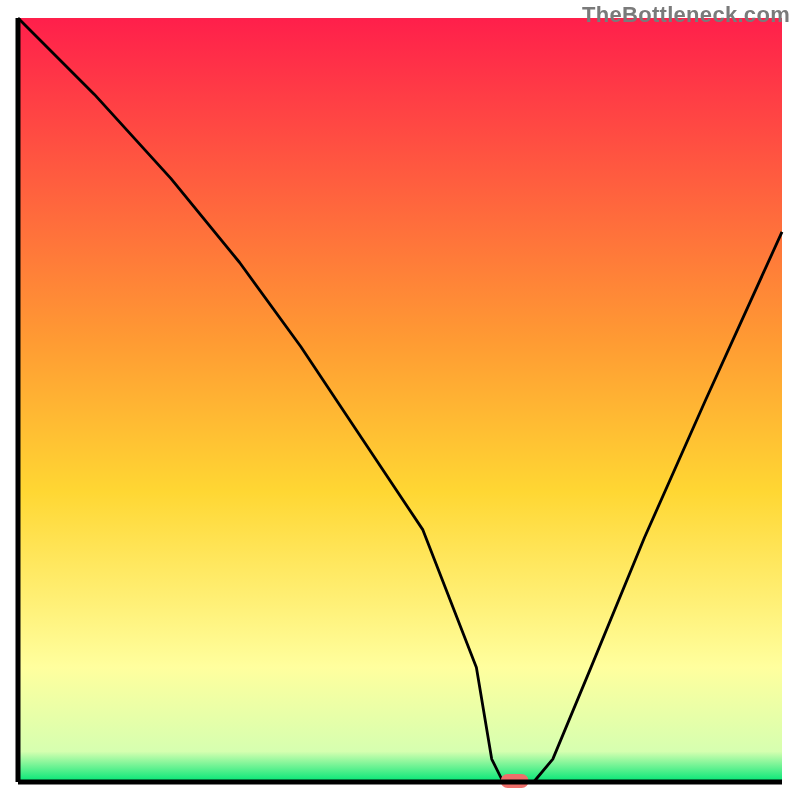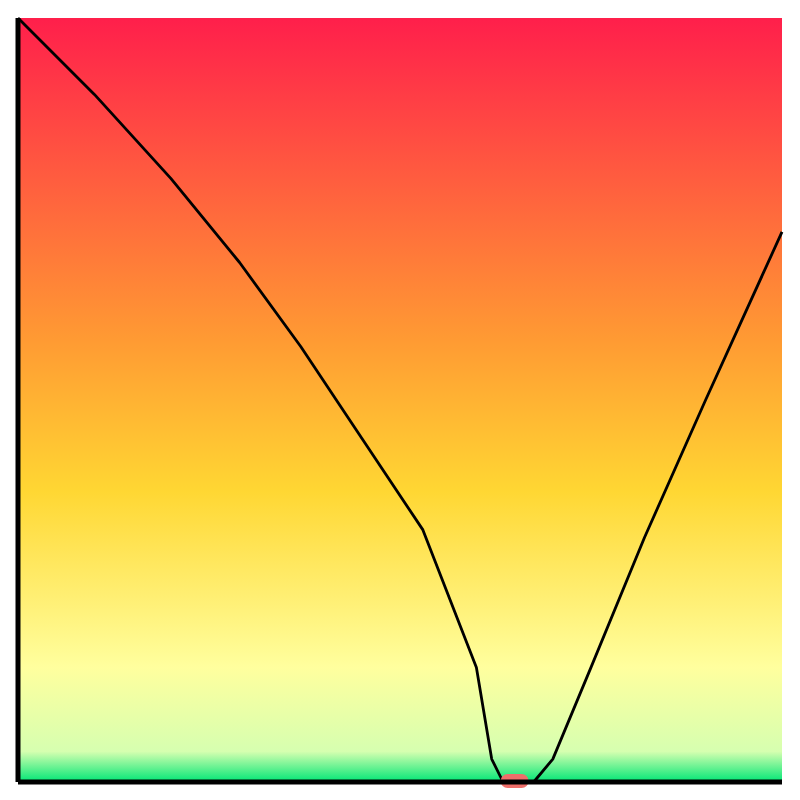--- a/index.html
+++ b/index.html
@@ -29,20 +29,21 @@
   svg {
     position: absolute;
     top: 0;
     left: 0;
   }
 </style>
 </head>
 <body>
 
 <div class="chart-container">
+  <div class="watermark">TheBottleneck.com</div>
 
   <svg id="chart-svg" width="800" height="800" viewBox="0 0 800 800">
     <defs>
       <linearGradient id="bg-grad" x1="0" y1="0" x2="0" y2="1">
         <stop id="g0" offset="0%" stop-color="#ff1f4b"></stop>
         <stop id="g1" offset="42%" stop-color="#ff9a33"></stop>
         <stop id="g2" offset="62%" stop-color="#ffd733"></stop>
         <stop id="g3" offset="85%" stop-color="#ffff9e"></stop>
         <stop id="g4" offset="96%" stop-color="#d6ffb0"></stop>
         <stop id="g5" offset="100%" stop-color="#00e676"></stop>

